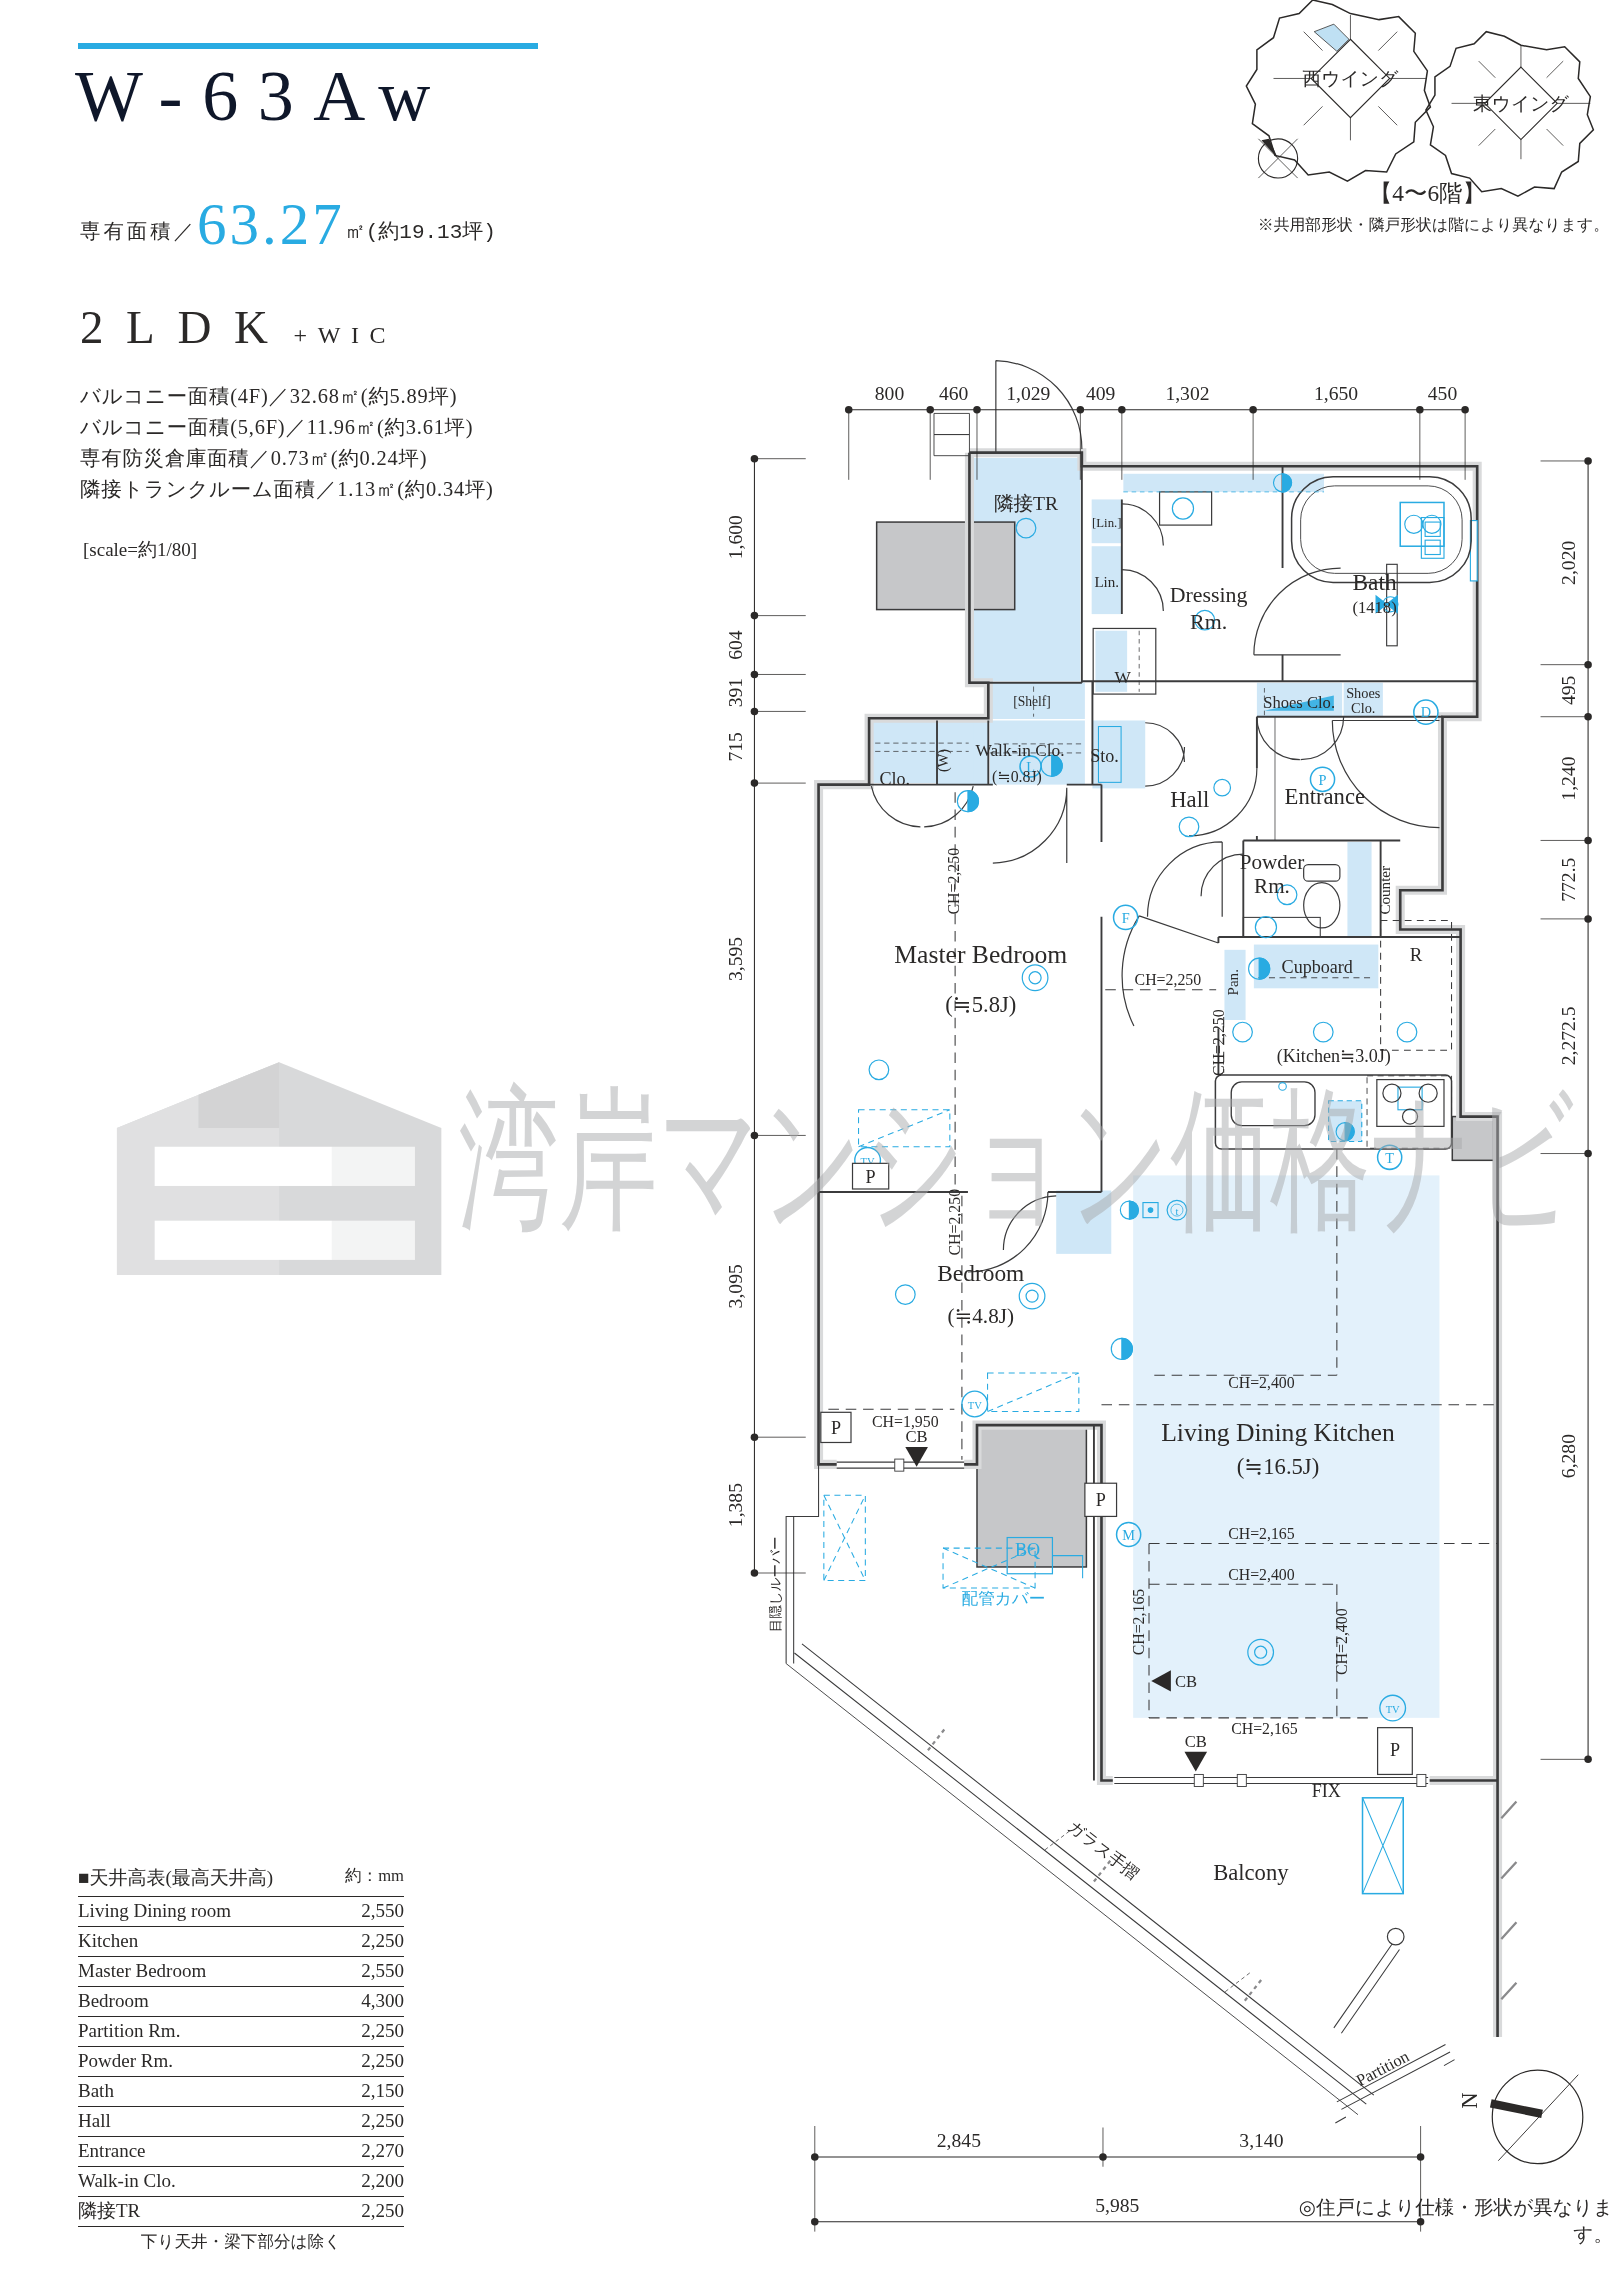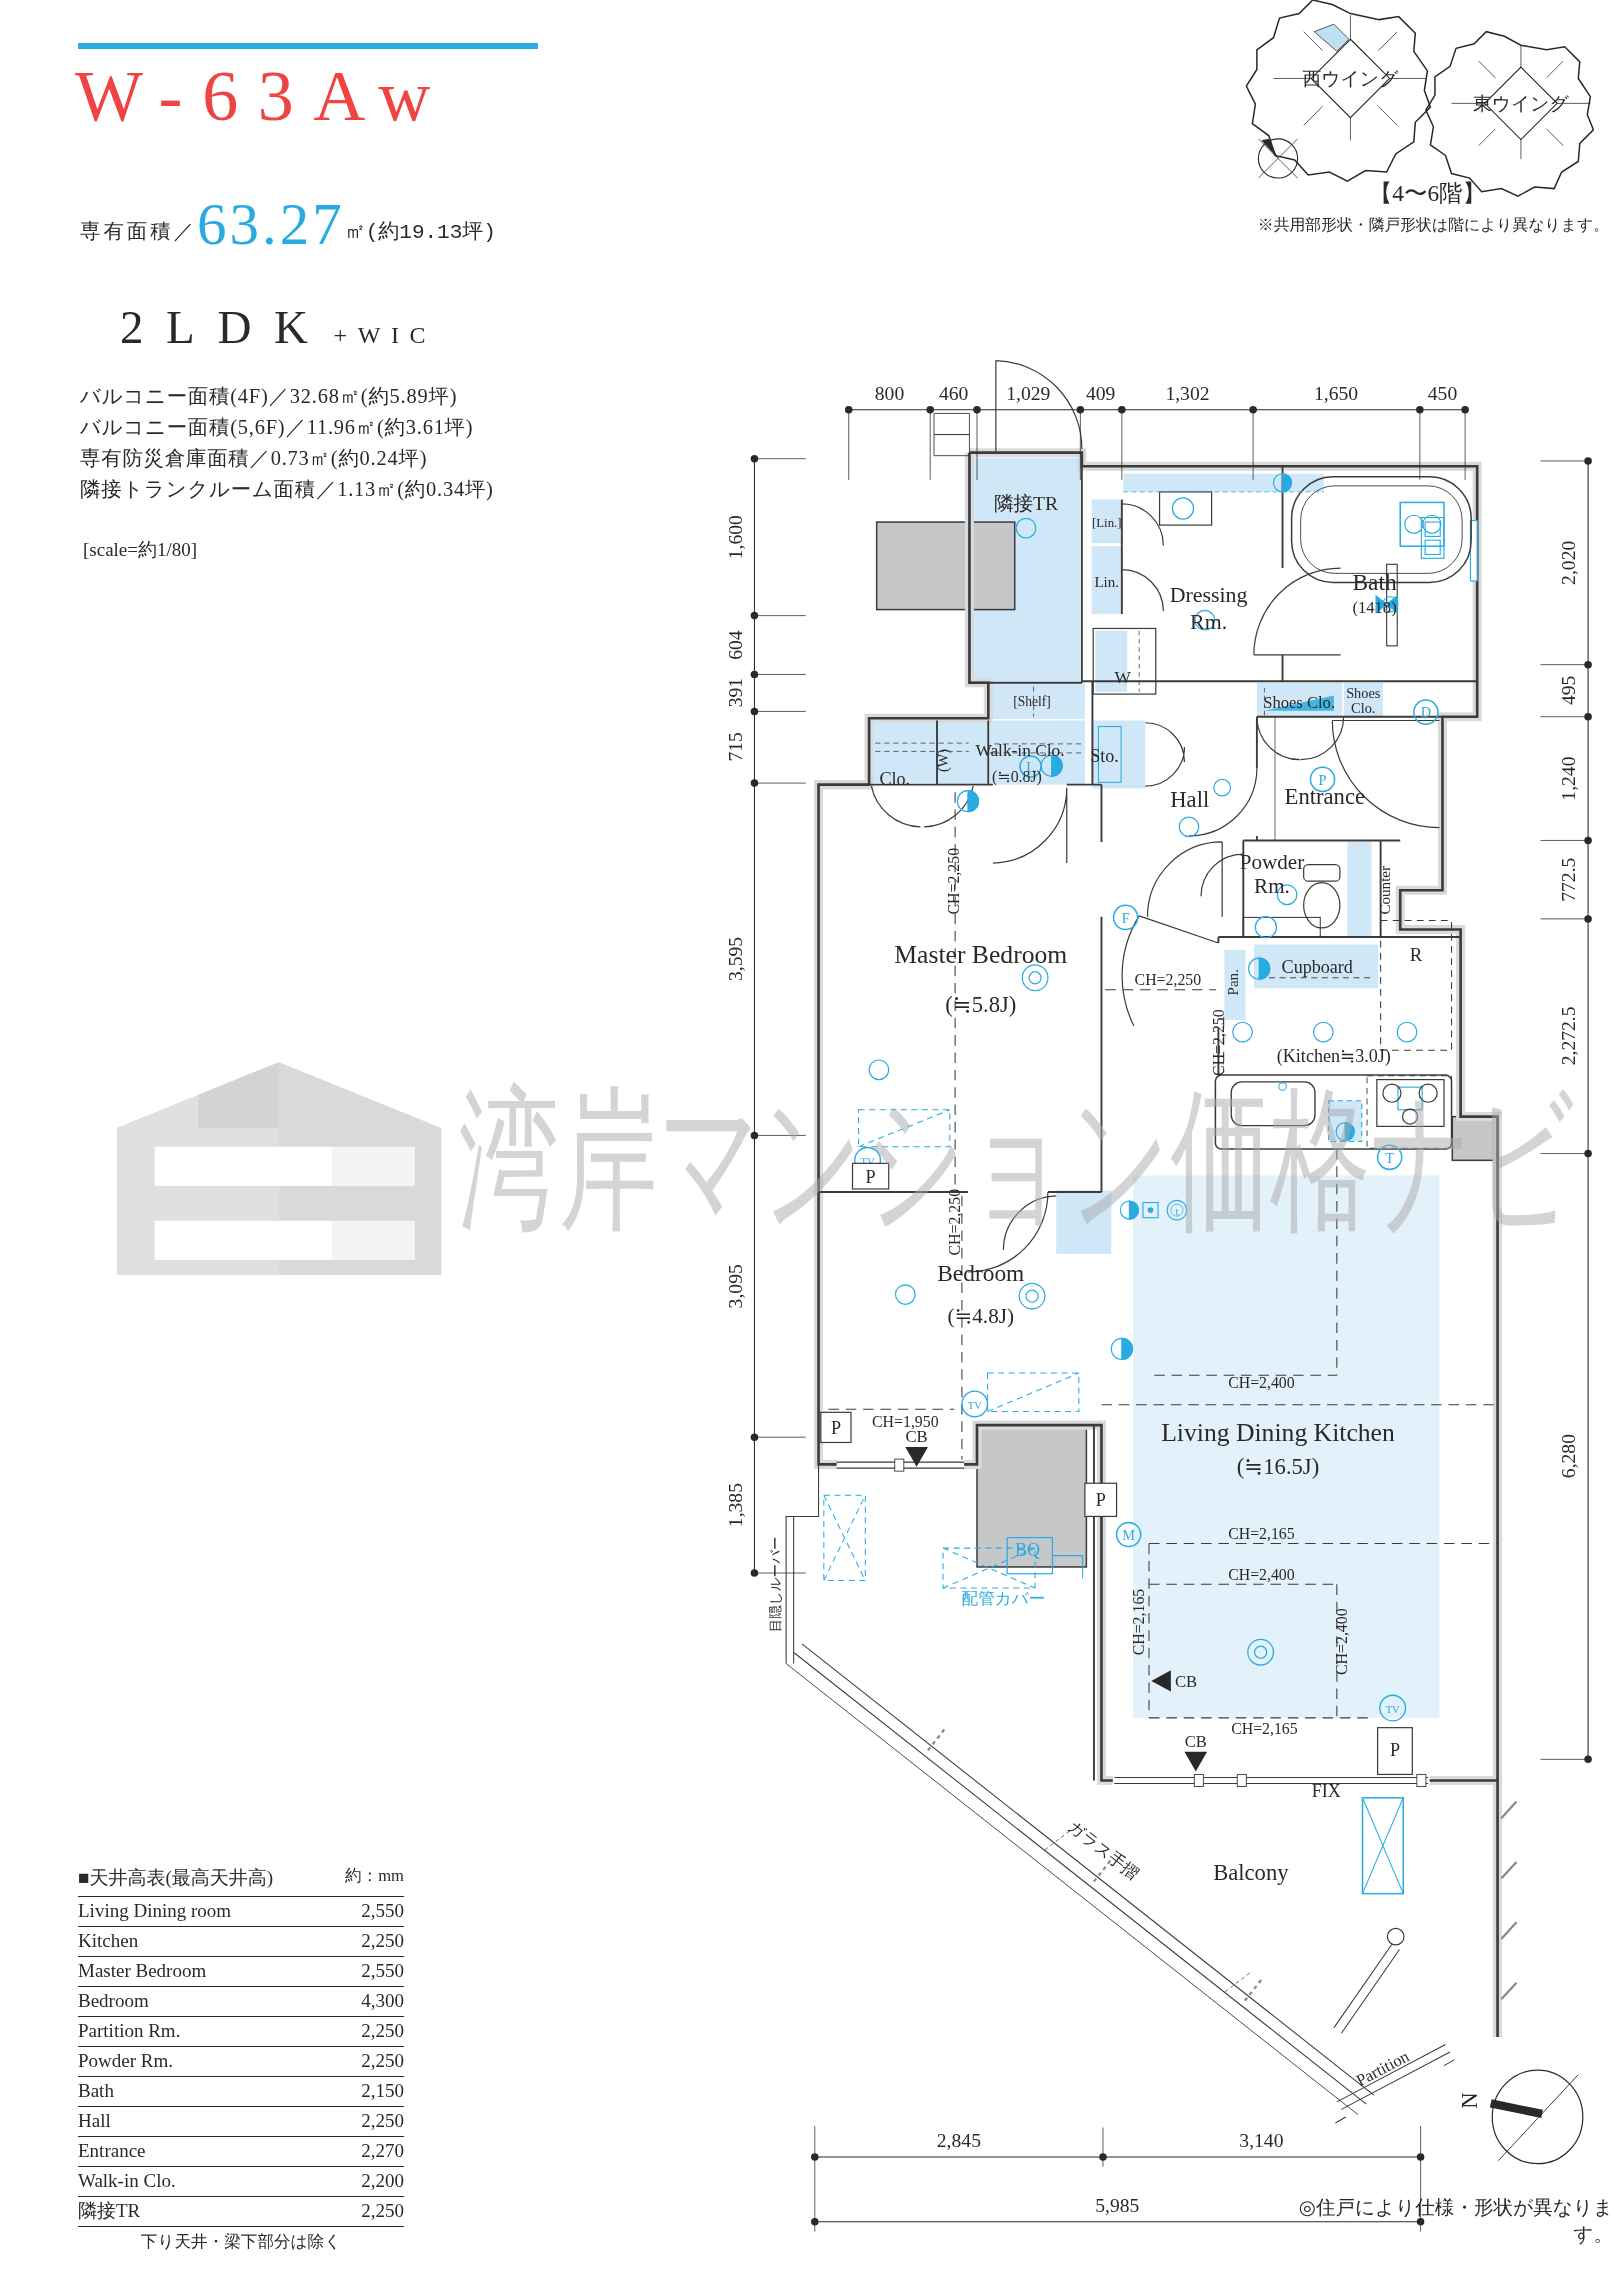--- a/index.html
+++ b/index.html
@@ -1,27 +1,27 @@
 <!DOCTYPE html>
 <html style="font-size:12px"><head>
 <meta charset="utf-8">
 <style>
   html,body{margin:0;padding:0;background:#ffffff;}
   .page{position:relative;width:1616px;height:2295px;background:#ffffff;overflow:hidden;
         font-family:"Liberation Serif","DejaVu Serif",serif;color:#2b2928;}
   .abs{position:absolute;}
   
   .title-rule{left:78px;top:43px;width:460px;height:6px;background:#29abe2;}
-  .unit-title{left:75px;top:60px;font-size:72px;color:#ef4444;letter-spacing:19.6px;line-height:1;}
+  .unit-title{left:75px;top:60px;font-size:72px;color:#0f172a;letter-spacing:19.6px;line-height:1;}
   .area-line{left:80px;top:198px;width:528px;}
   .area-label{font-size:20.4px;letter-spacing:3px;}
   .area-value{font-size:59px;color:#29abe2;letter-spacing:3px;line-height:0.9;vertical-align:-6px;}
   .area-unit{font-size:21px;font-family:Liberation Mono, monospace;}
   .type-line{left:80px;top:300px;}
-  .type-main{font-size:47px;letter-spacing:22.6px;margin-left:40px;}
+  .type-main{font-size:47px;letter-spacing:22.6px;}
   .type-suffix{font-size:24px;letter-spacing:10.6px;margin-top:19px;}
   .balcony-lines{left:80px;top:381px;font-size:20.4px;line-height:31px;letter-spacing:0.8px;}
   .scale-note{left:83px;top:537px;font-size:19px;}
   
   .ch-table{left:78px;top:1865px;width:326px;font-size:19px;}
   .ch-head{display:flex;justify-content:space-between;border-bottom:1.5px solid #2b2928;padding-bottom:4.5px;}
   .ch-head .u{font-size:16.6px;}
   .ch-row{display:flex;justify-content:space-between;border-bottom:1.1px solid #2b2928;
           height:29px;align-items:center;}
   .ch-foot{text-align:center;font-size:16.6px;margin-top:4.5px;}

